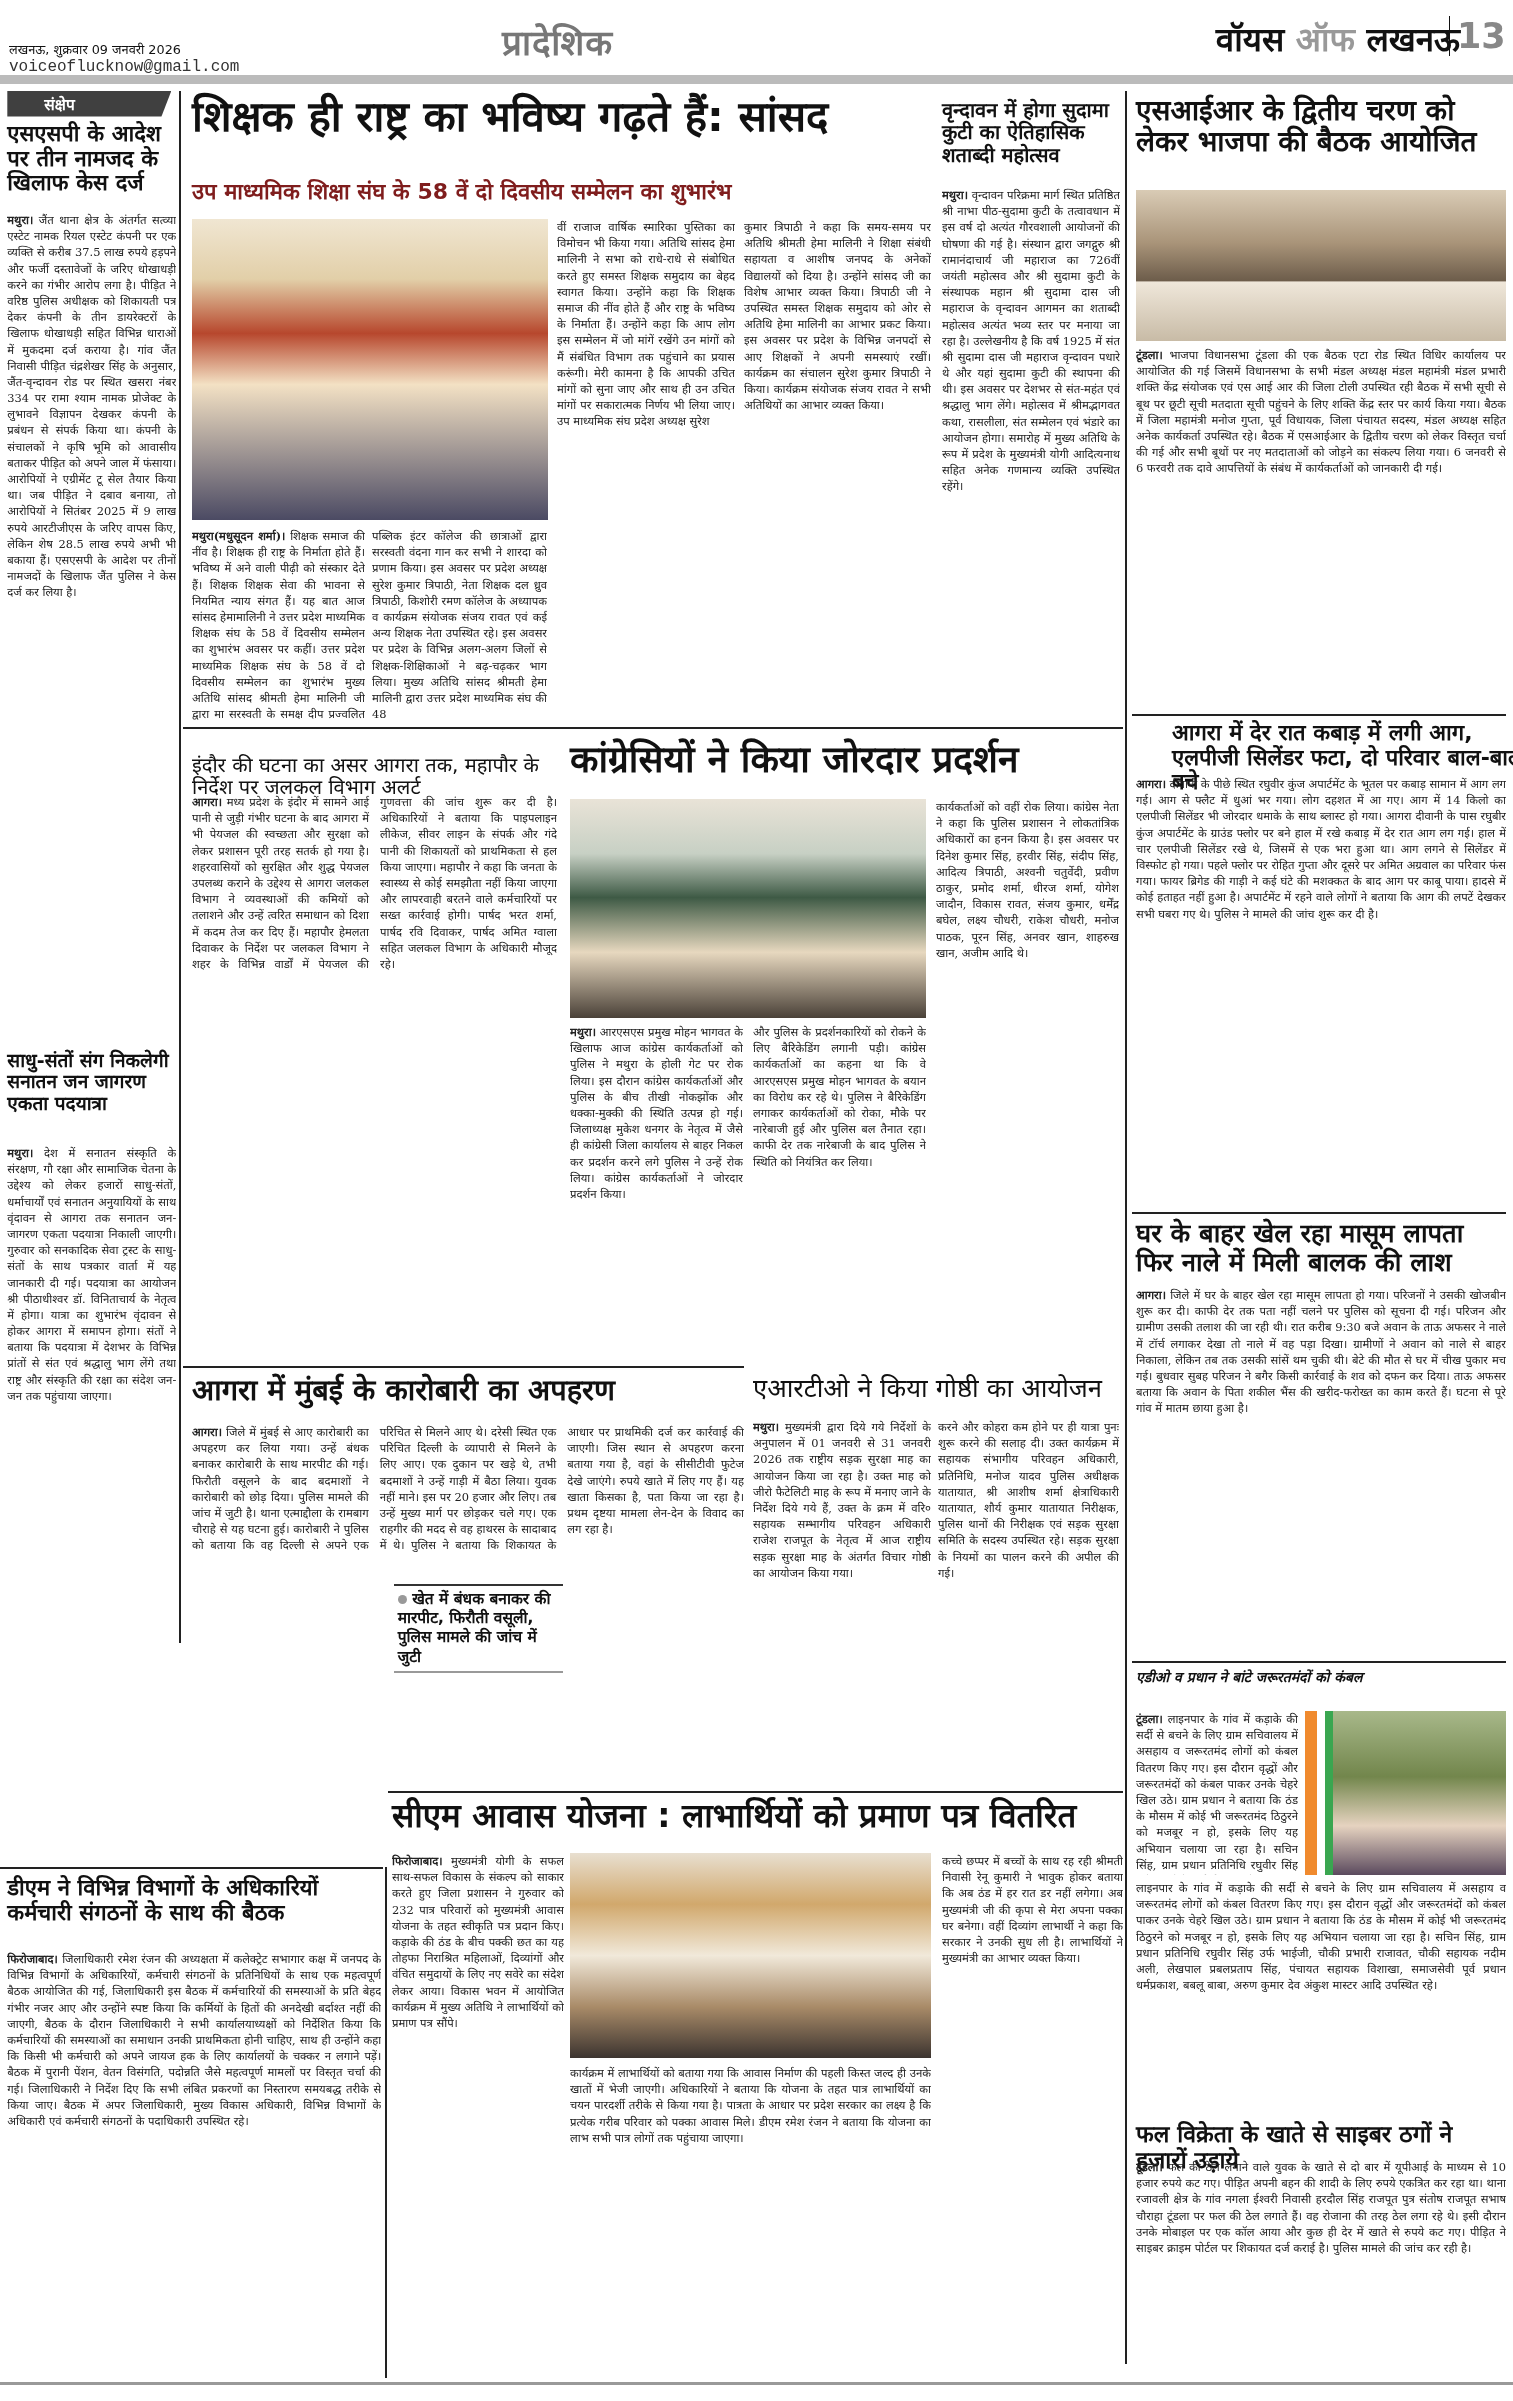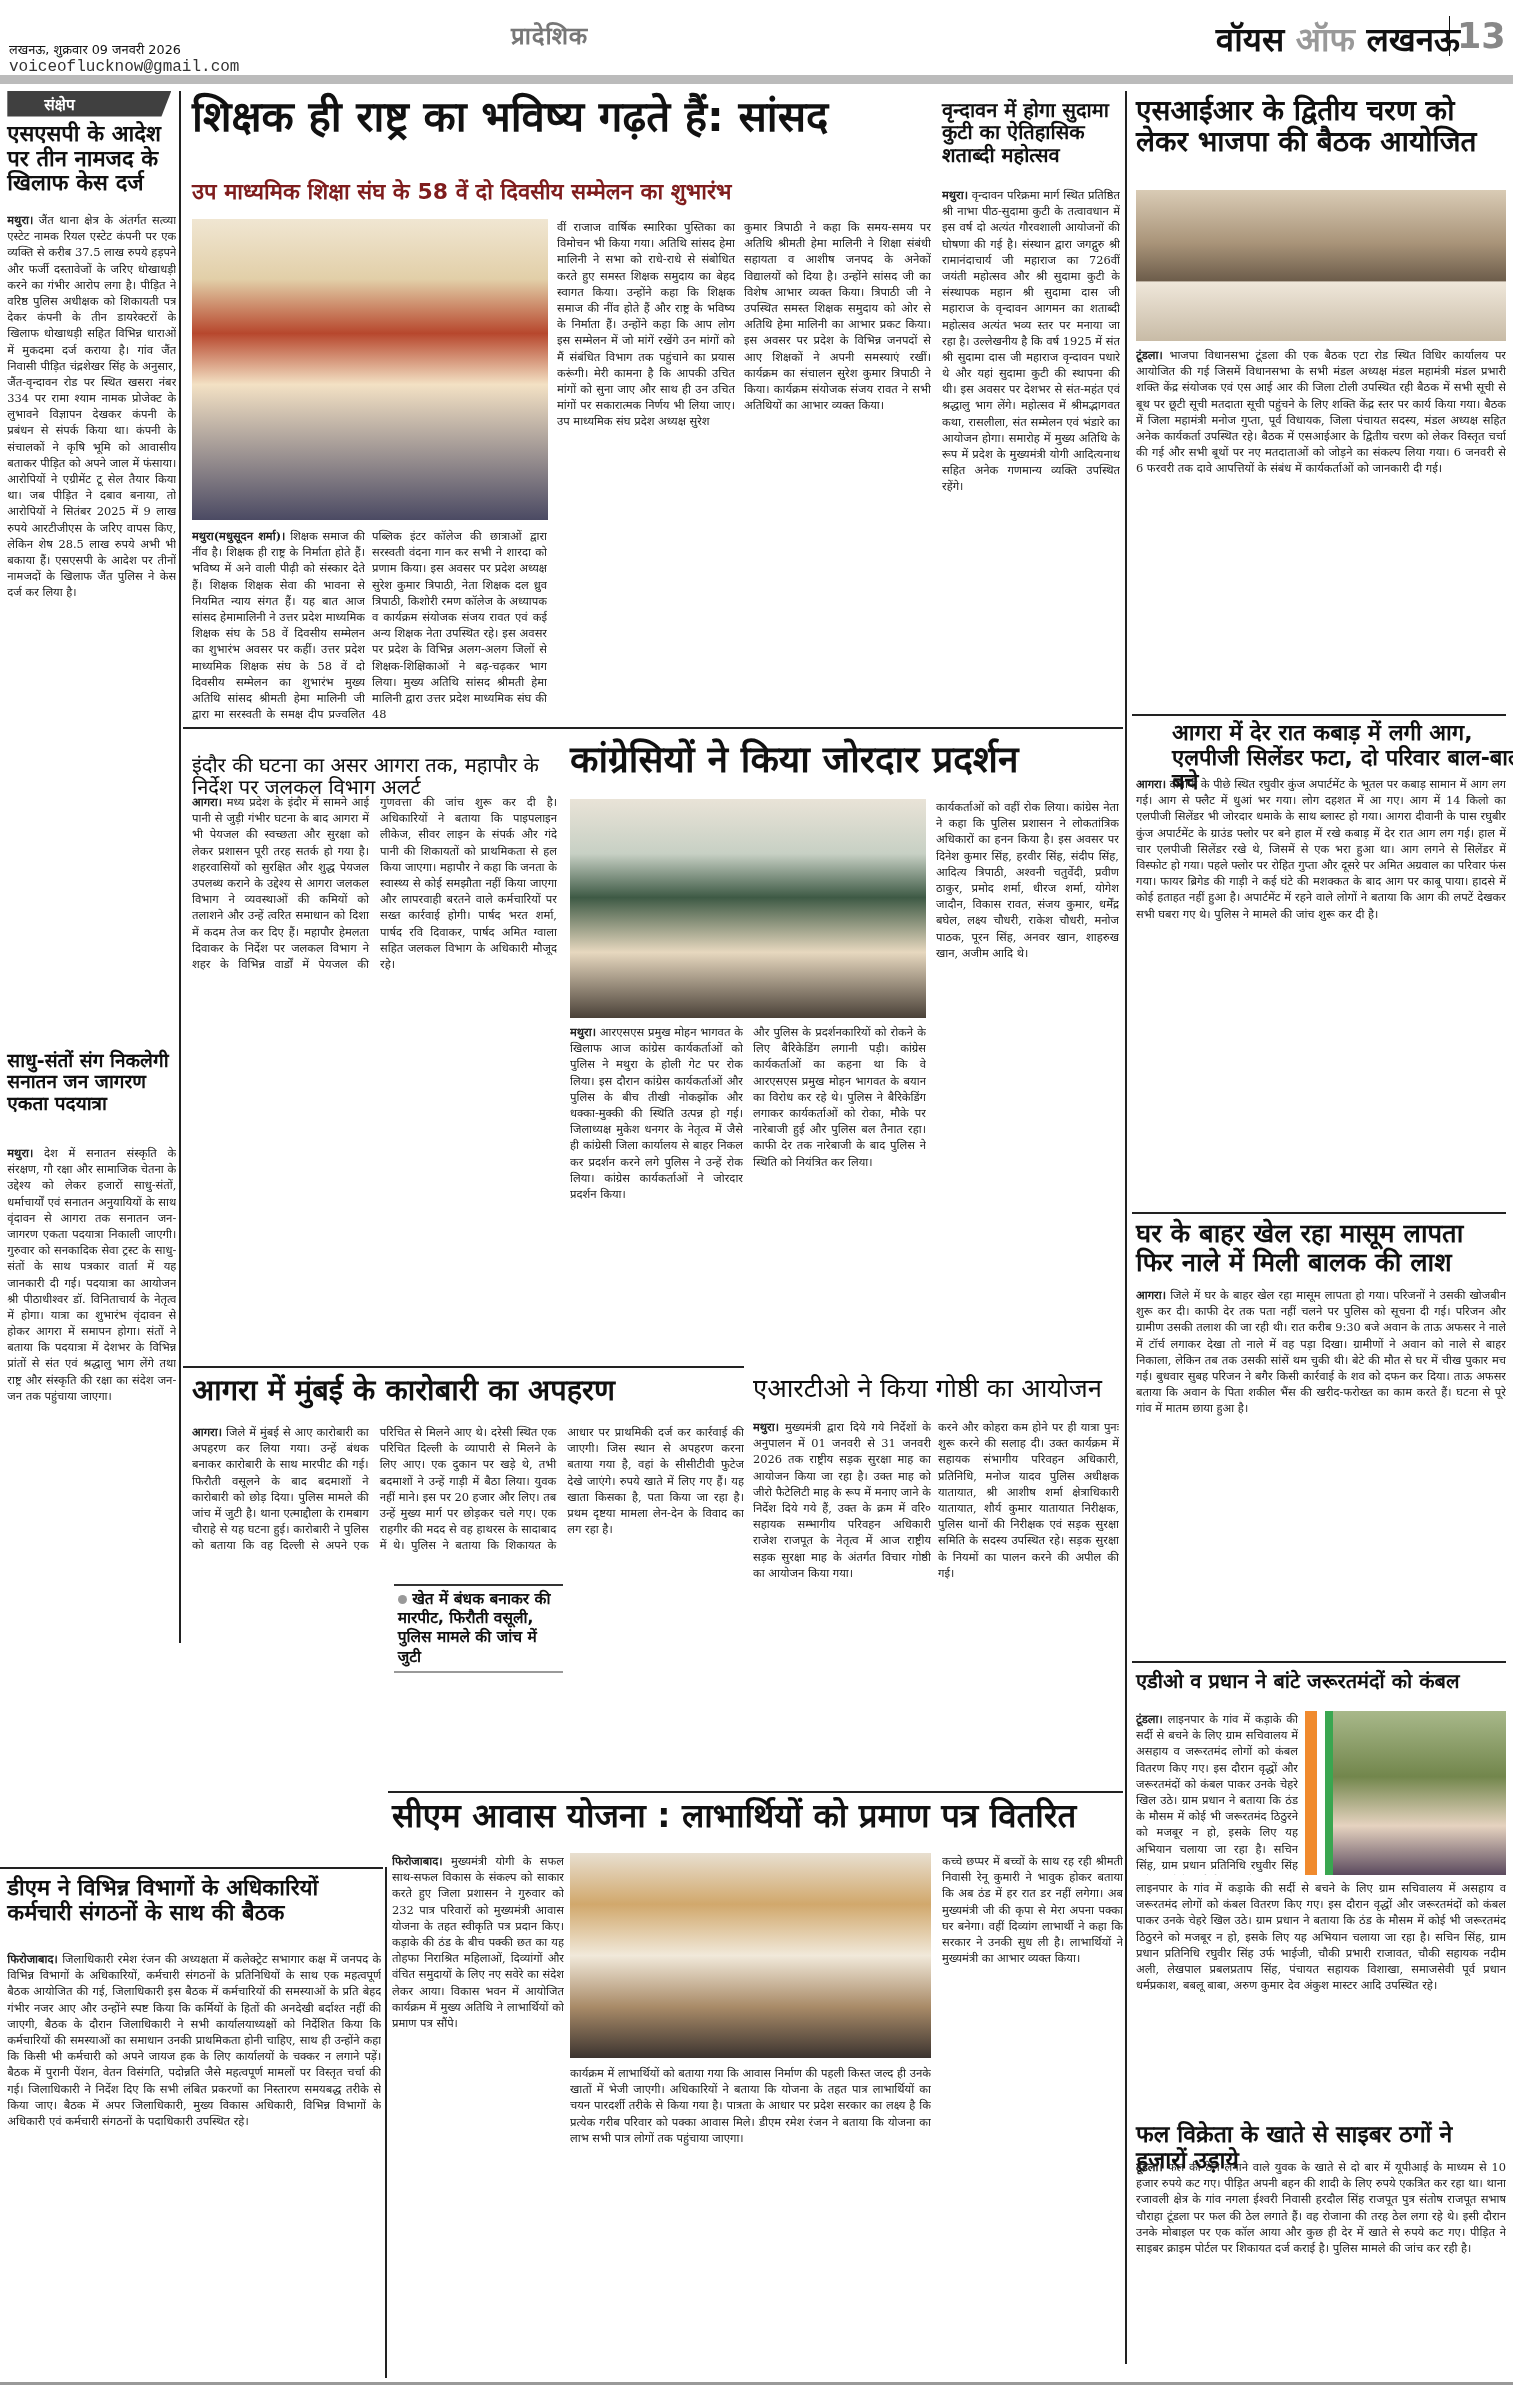--- a/index.html
+++ b/index.html
@@ -1,20 +1,20 @@
 <!DOCTYPE html>
 <html style="font-size:14.6px"><head>
 <meta charset="utf-8">
 <style>
   * { box-sizing: border-box; margin: 0; padding: 0; }
   body { width: 1513px; height: 2401px; background: #fff; font-family: "DejaVu Serif", serif; color: #111; overflow: hidden; position: relative; }
   .abs { position: absolute; }
   .header-date { left: 9px; top: 40px; font-size: 12.8px; font-family: "DejaVu Sans", sans-serif; }
   .header-email { left: 9px; top: 58px; font-size: 16px; font-family: Liberation Mono, monospace; color: #333; }
-  .section-title { left: 502px; top: 18px; font-size: 24px; font-weight: bold; color: #777; font-family: Liberation Mono, monospace; letter-spacing: 0.9px; margin-left: 9px; }
+  .section-title { left: 502px; top: 18px; font-size: 35px; font-weight: bold; color: #777; font-family: Liberation Mono, monospace; letter-spacing: 0.9px; }
   .masthead { right: 53px; top: 16.4px; font-size: 33px; font-weight: bold; font-family: "DejaVu Sans", sans-serif; }
   .masthead .gray { color: #999; }
   .page-no { right: 7.3px; top: 16.4px; font-size: 35px; font-weight: bold; color: #888; font-family: "DejaVu Sans", sans-serif; border-left: 1.8px solid #111; padding-left: 7.3px; }
   .rule-bar { left: 0; top: 75px; width: 1513px; height: 9px; background: #bbb; }
 
   .col-rule { width: 1.8px; background: #222; }
   .hr { height: 1.8px; background: #222; }
 
   .headline { font-family: "DejaVu Sans", sans-serif; font-weight: bold; line-height: 1.12; color: #111; }
   .subhead { font-family: "DejaVu Sans", sans-serif; font-weight: bold; line-height: 1.15; color: #7f1d1d; }
@@ -150,21 +150,21 @@
 <div class="abs headline" style="left:392px; top:1798px; width:730px; font-size:33px;">सीएम आवास योजना : लाभार्थियों को प्रमाण पत्र वितरित</div>
 <div class="abs photo cert" style="left:570px; top:1853px; width:361px; height:205px;"></div>
 <div class="abs body-text" style="left:392px; top:1853px; width:172px; height:525px;">
   <span class="dateline">फिरोजाबाद।</span>
   <span>मुख्यमंत्री योगी के सफल साथ-सफल विकास के संकल्प को साकार करते हुए जिला प्रशासन ने गुरुवार को 232 पात्र परिवारों को मुख्यमंत्री आवास योजना के तहत स्वीकृति पत्र प्रदान किए। कड़ाके की ठंड के बीच पक्की छत का यह तोहफा निराश्रित महिलाओं, दिव्यांगों और वंचित समुदायों के लिए नए सवेरे का संदेश लेकर आया। विकास भवन में आयोजित कार्यक्रम में मुख्य अतिथि ने लाभार्थियों को प्रमाण पत्र सौंपे।</span>
 </div>
 <div class="abs body-text" style="left:570px; top:2065px; width:361px; height:313px;">कार्यक्रम में लाभार्थियों को बताया गया कि आवास निर्माण की पहली किस्त जल्द ही उनके खातों में भेजी जाएगी। अधिकारियों ने बताया कि योजना के तहत पात्र लाभार्थियों का चयन पारदर्शी तरीके से किया गया है। पात्रता के आधार पर प्रदेश सरकार का लक्ष्य है कि प्रत्येक गरीब परिवार को पक्का आवास मिले। डीएम रमेश रंजन ने बताया कि योजना का लाभ सभी पात्र लोगों तक पहुंचाया जाएगा।</div>
 <div class="abs body-text" style="left:942px; top:1853px; width:181px; height:525px;">कच्चे छप्पर में बच्चों के साथ रह रही श्रीमती निवासी रेनू कुमारी ने भावुक होकर बताया कि अब ठंड में हर रात डर नहीं लगेगा। अब मुख्यमंत्री जी की कृपा से मेरा अपना पक्का घर बनेगा। वहीं दिव्यांग लाभार्थी ने कहा कि सरकार ने उनकी सुध ली है। लाभार्थियों ने मुख्यमंत्री का आभार व्यक्त किया।</div>
 
 <div class="abs hr" style="left:1132px; top:1661px; width:374px;"></div>
-<div class="abs headline" style="left:1136px; top:1670px; width:370px; font-size:20px;">एडीओ व प्रधान ने बांटे जरूरतमंदों को कंबल</div>
+<div class="abs headline" style="left:1136px; top:1670px; width:370px; font-size:14px;font-style:italic;">एडीओ व प्रधान ने बांटे जरूरतमंदों को कंबल</div>
 <div class="abs photo blanket" style="left:1305px; top:1711px; width:201px; height:164px;"></div>
 <div class="abs body-text" style="left:1136px; top:1711px; width:162px; height:164px;">
   <span class="dateline">टूंडला।</span>
   <span>लाइनपार के गांव में कड़ाके की सर्दी से बचने के लिए ग्राम सचिवालय में असहाय व जरूरतमंद लोगों को कंबल वितरण किए गए। इस दौरान वृद्धों और जरूरतमंदों को कंबल पाकर उनके चेहरे खिल उठे। ग्राम प्रधान ने बताया कि ठंड के मौसम में कोई भी जरूरतमंद ठिठुरने को मजबूर न हो, इसके लिए यह अभियान चलाया जा रहा है। सचिन सिंह, ग्राम प्रधान प्रतिनिधि रघुवीर सिंह उर्फ भाईजी, चौकी प्रभारी राजावत, चौकी सहायक नदीम अली, लेखपाल प्रबलप्रताप सिंह, पंचायत सहायक विशाखा, समाजसेवी पूर्व प्रधान धर्मप्रकाश, बबलू बाबा, अरुण कुमार देव अंकुश मास्टर आदि उपस्थित रहे।</span>
 </div>
 <div class="abs body-text" style="left:1136px; top:1880px; width:370px; height:219px;">लाइनपार के गांव में कड़ाके की सर्दी से बचने के लिए ग्राम सचिवालय में असहाय व जरूरतमंद लोगों को कंबल वितरण किए गए। इस दौरान वृद्धों और जरूरतमंदों को कंबल पाकर उनके चेहरे खिल उठे। ग्राम प्रधान ने बताया कि ठंड के मौसम में कोई भी जरूरतमंद ठिठुरने को मजबूर न हो, इसके लिए यह अभियान चलाया जा रहा है। सचिन सिंह, ग्राम प्रधान प्रतिनिधि रघुवीर सिंह उर्फ भाईजी, चौकी प्रभारी राजावत, चौकी सहायक नदीम अली, लेखपाल प्रबलप्रताप सिंह, पंचायत सहायक विशाखा, समाजसेवी पूर्व प्रधान धर्मप्रकाश, बबलू बाबा, अरुण कुमार देव अंकुश मास्टर आदि उपस्थित रहे।</div>
 
 <div class="abs headline" style="left:1136px; top:2122px; width:370px; font-size:23px;">फल विक्रेता के खाते से साइबर ठगों ने हजारों उड़ाये</div>
 <div class="abs body-text" style="left:1136px; top:2159px; width:370px; height:219px;">
   <span class="dateline">टूंडला।</span>

